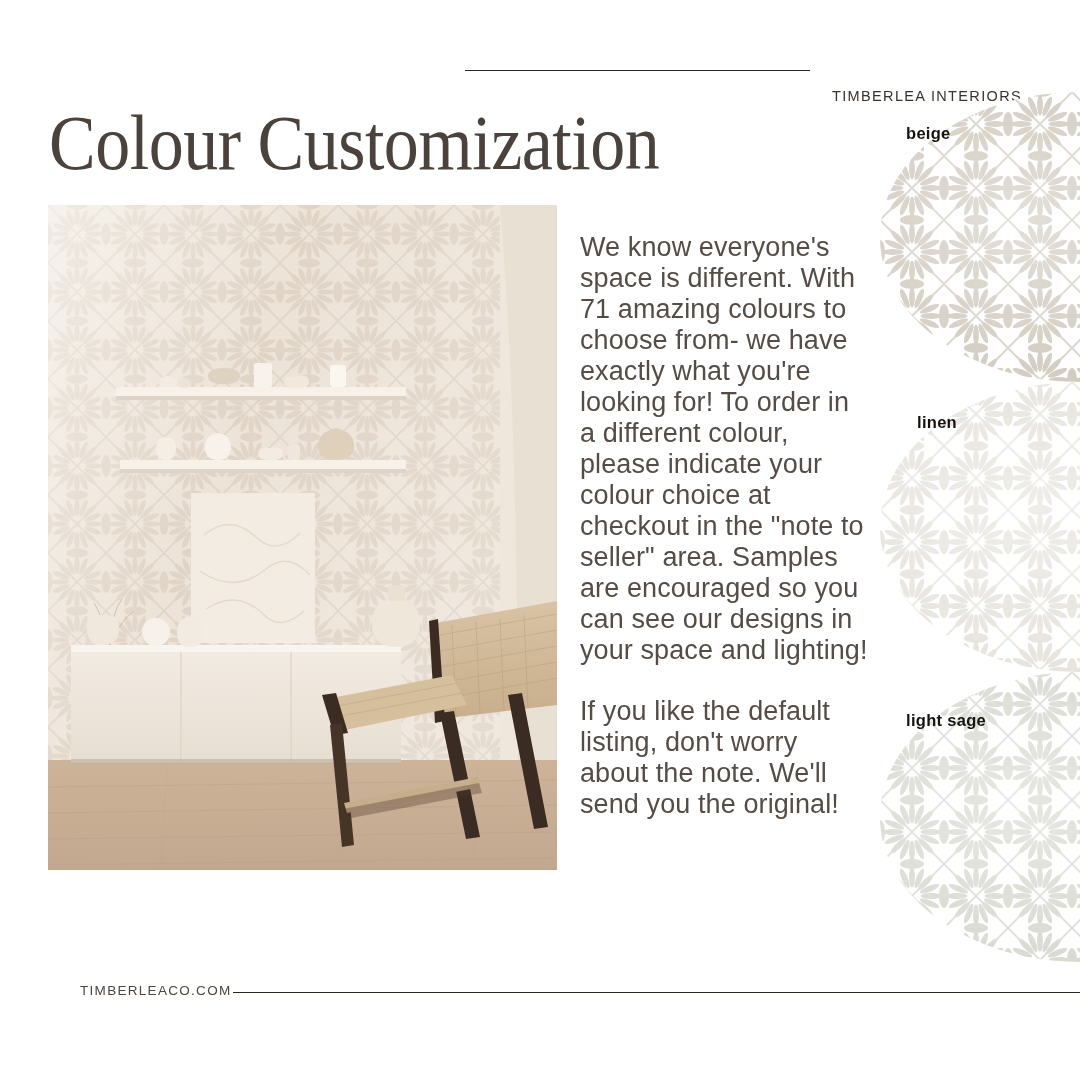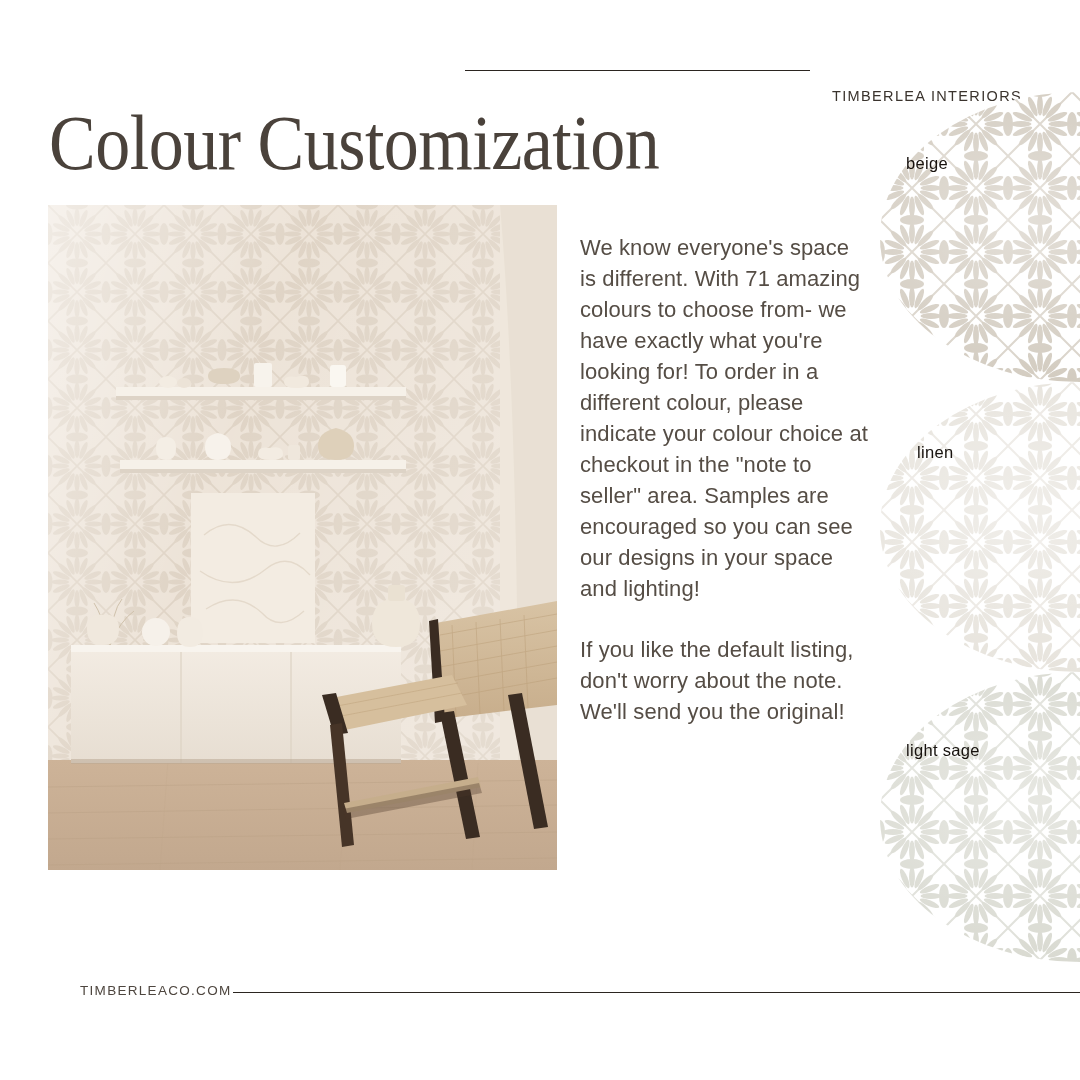--- a/index.html
+++ b/index.html
@@ -37,21 +37,21 @@
   
   .photo{
     position:absolute;left:48px;top:205px;width:509px;height:665px;
     overflow:hidden;background:#e8ded2;
   }
   .photo svg{position:absolute;left:0;top:0;}
 
   
   .copy{
     position:absolute;left:580px;top:232px;width:290px;
-    font-size:22px;line-height:31px;color:#554d45;
+    font-size:27px;line-height:31px;color:#554d45;
     letter-spacing:0.1px;
   }
   .copy p{margin:0;}
   .copy p.second{margin-top:30px;}
 
   
   .note{
     position:absolute;left:230px;top:900px;width:640px;
     text-align:center;font-size:14.6px;line-height:23px;
     color:#6a6059;letter-spacing:0.1px;
@@ -74,22 +74,22 @@
   }
   .swatch svg{position:absolute;left:0;top:0;}
   .sw1{top:92px;}
   .sw2{top:382px;}
   .sw3{top:672px;}
   .swatch-clip{position:absolute;left:880px;width:200px;height:290px;overflow:hidden;}
   .sc1{top:92px;}
   .sc2{top:382px;}
   .sc3{top:672px;}
   .swatch-label{
-    position:absolute;font-size:16.5px;font-weight:normal;
-    color:#17120e;letter-spacing:0.3px;white-space:nowrap;margin-top:30px;
+    position:absolute;font-size:16.5px;font-weight:bold;
+    color:#17120e;letter-spacing:0.3px;white-space:nowrap;
   }
   .lbl1{left:906px;top:124px;}
   .lbl2{left:917px;top:413px;text-align:center;}
   .lbl3{left:906px;top:711px;text-align:center;}
 </style>
 </head>
 <body>
 
 <div class="page">
 

